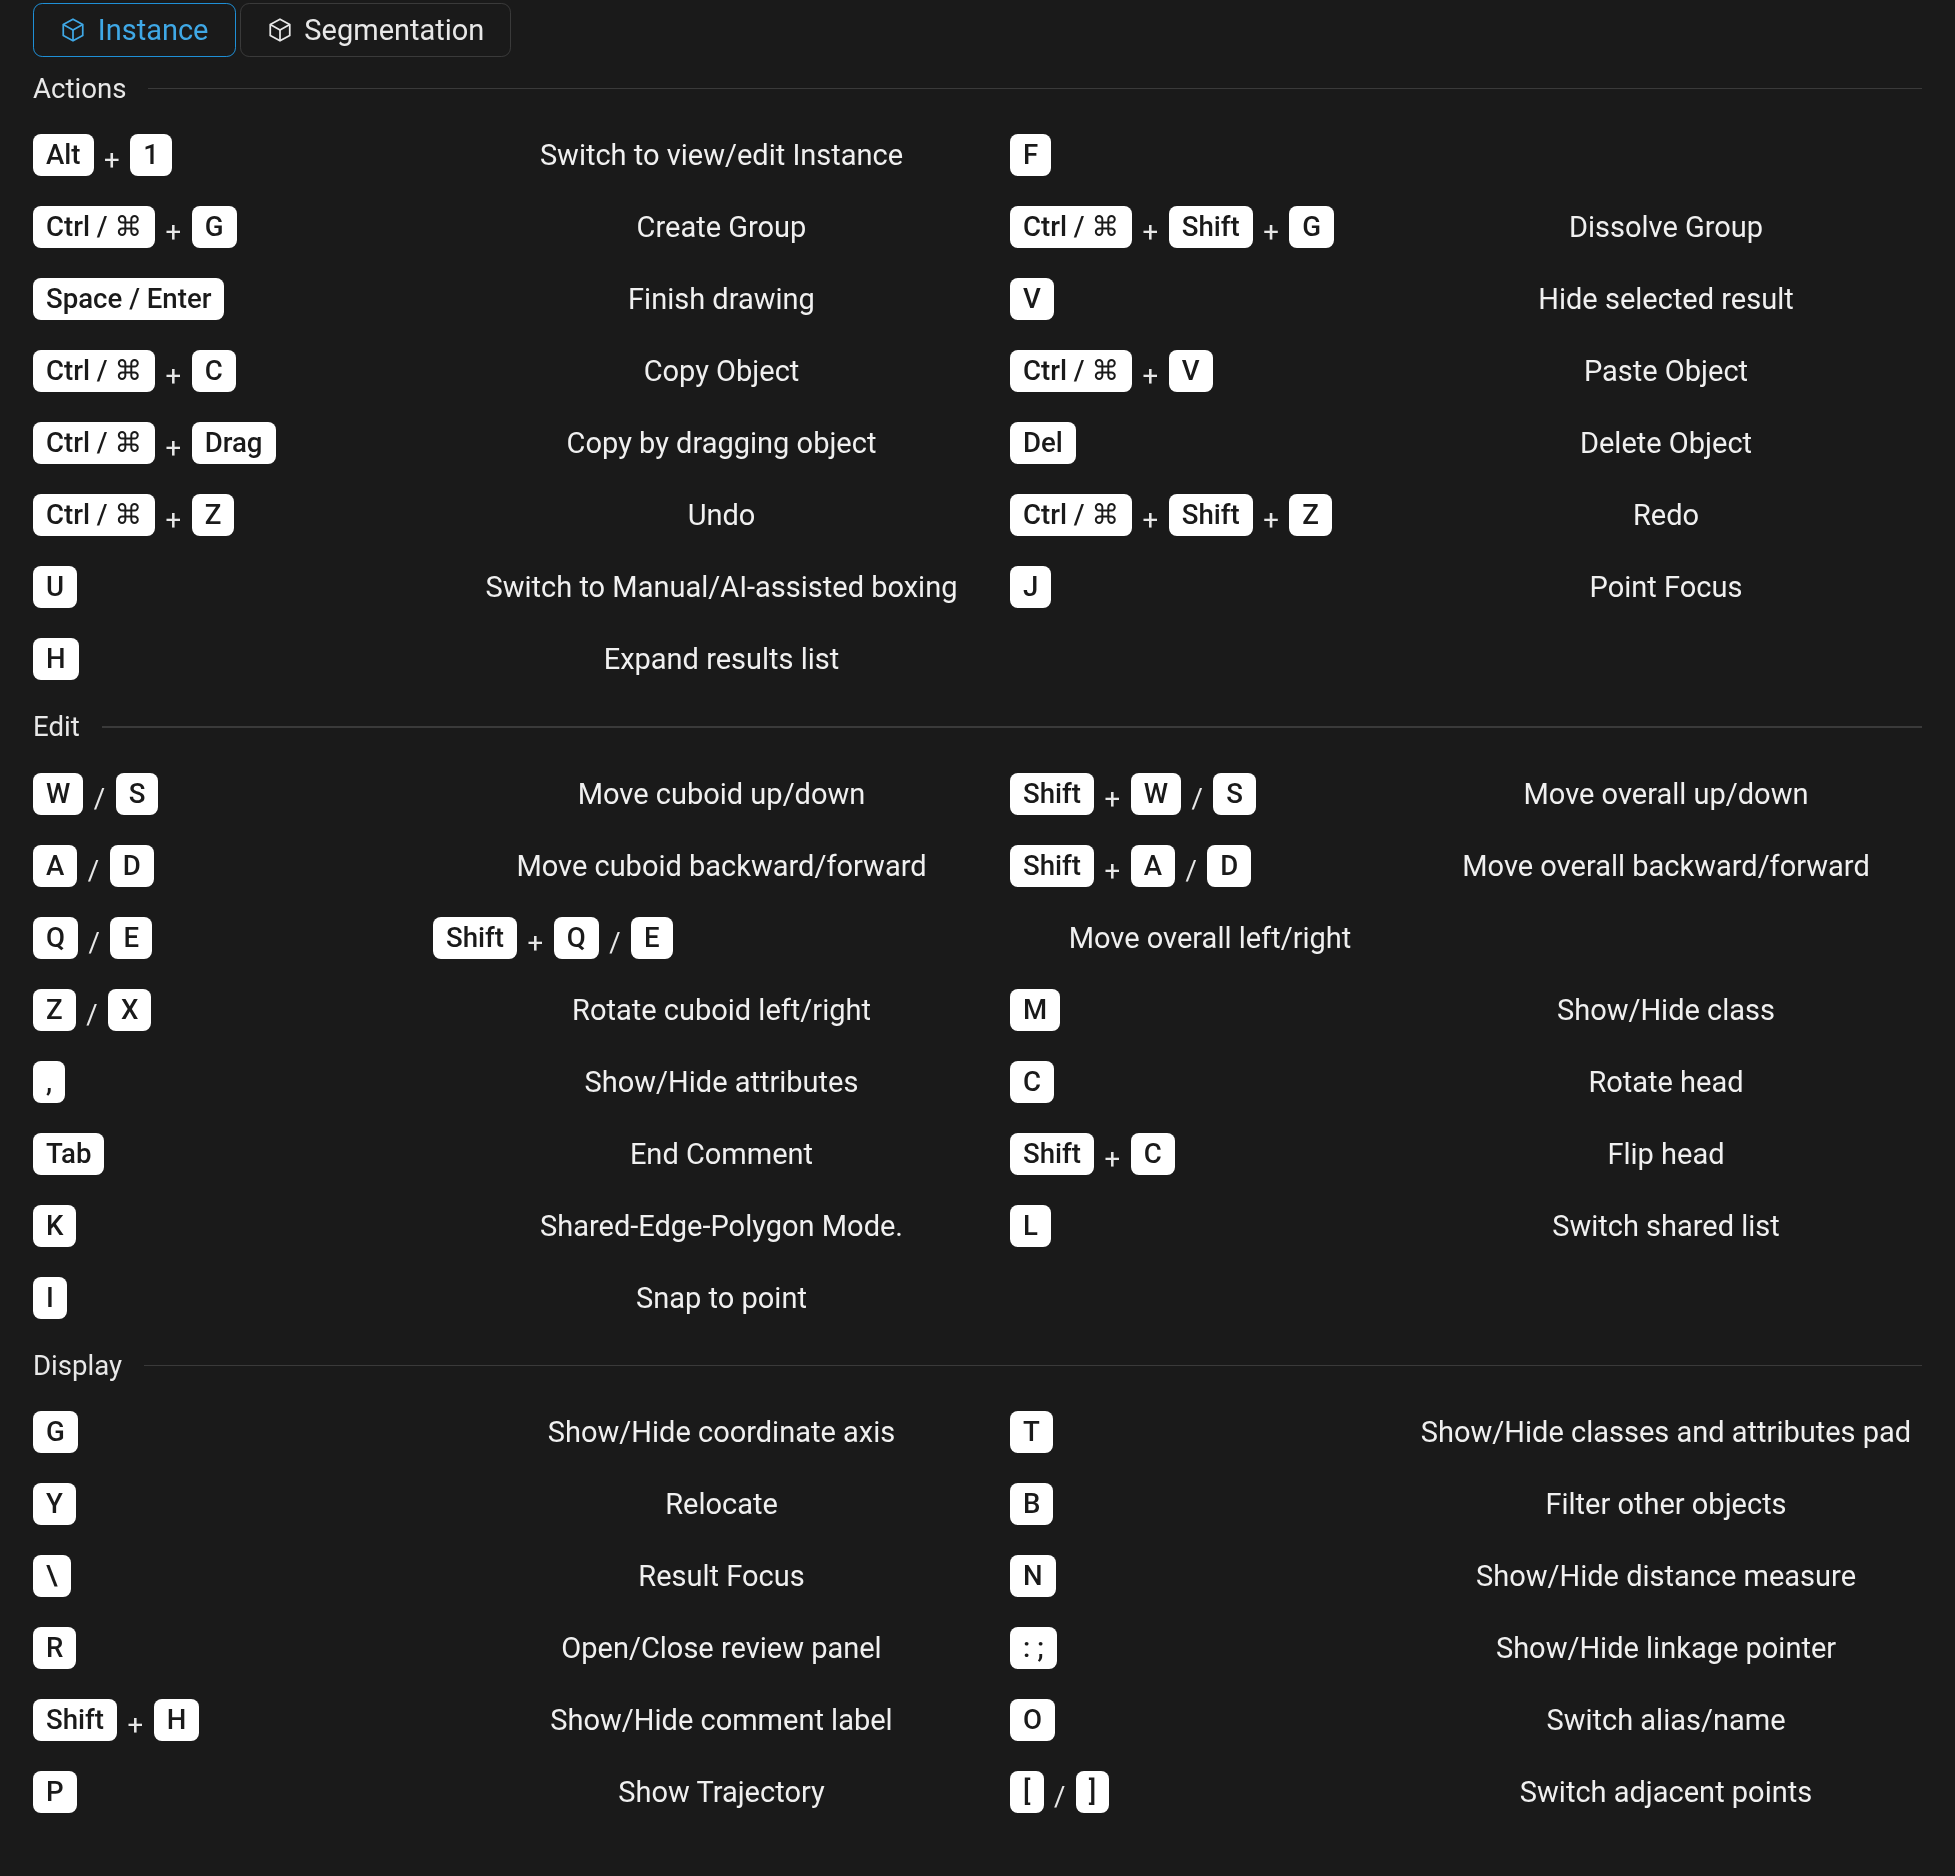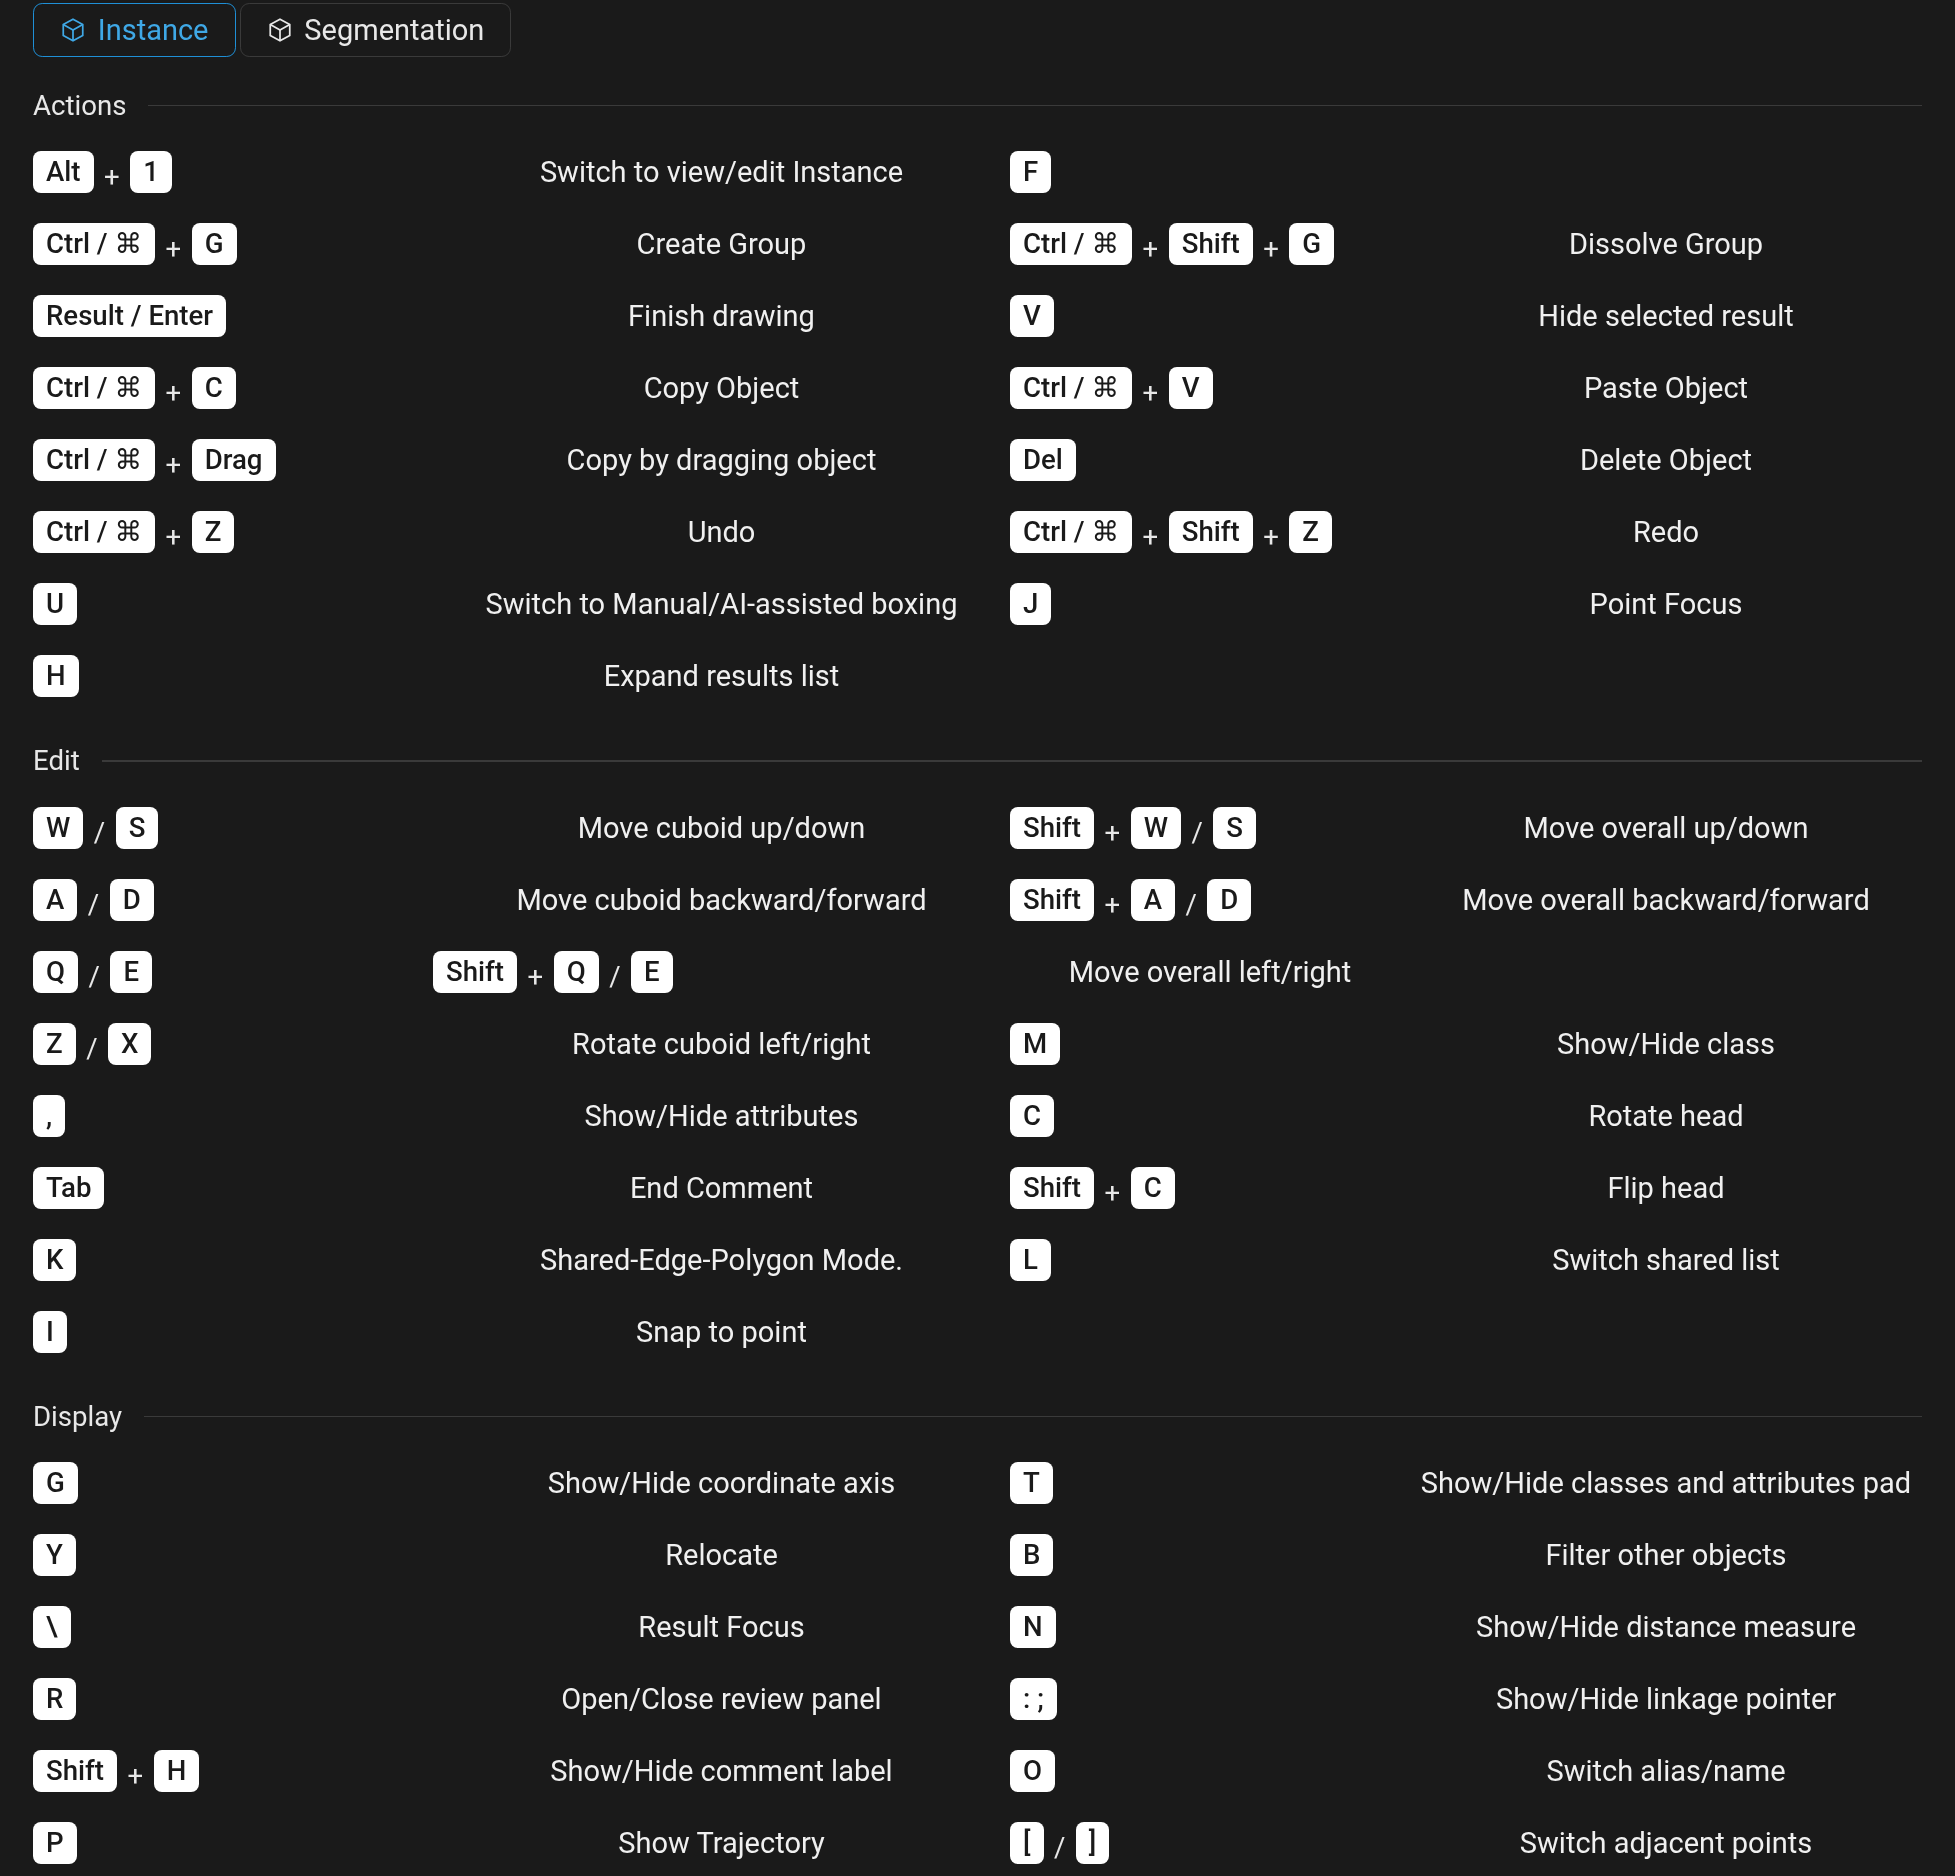--- a/index.html
+++ b/index.html
@@ -30,21 +30,21 @@
   }
   .tab.active {
     border-color: #1f8fd6;
     color: #3fa8e6;
   }
   .tab-icon svg { display: block; }
   .section-header {
     display: flex;
     align-items: center;
     gap: 22px;
-    margin-top: 32px;
+    margin-top: 15px;
     margin-bottom: 14.4px;
   }
   .section-title {
     font-size: 27.6px;
     color: #e8e8e8;
     white-space: nowrap;
     font-weight: 400;
   }
   .section-rule {
     flex: 1;
@@ -142,21 +142,21 @@
           <span class="key">Ctrl / ⌘</span>
           <span class="sep">+</span>
           <span class="key">Shift</span>
           <span class="sep">+</span>
           <span class="key">G</span>
         </div>
         <div class="desc">Dissolve Group</div>
       </div>
       <div class="row">
         <div class="keycombo">
-          <span class="key">Result / Enter</span>
+          <span class="key">Space / Enter</span>
         </div>
         <div class="desc">Finish drawing</div>
         <div class="keycombo">
           <span class="key">V</span>
         </div>
         <div class="desc">Hide selected result</div>
       </div>
       <div class="row">
         <div class="keycombo">
           <span class="key">Ctrl / ⌘</span>

